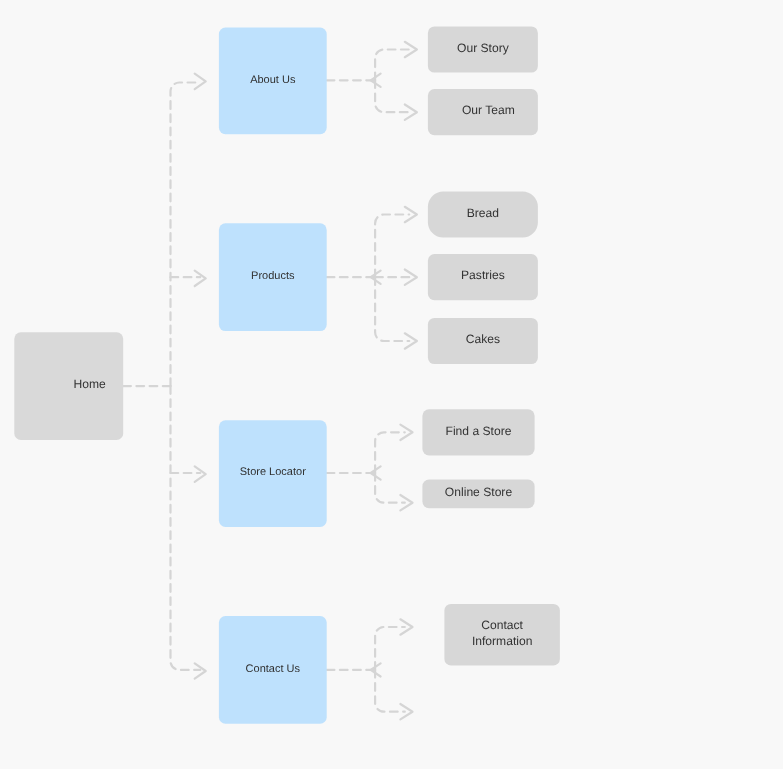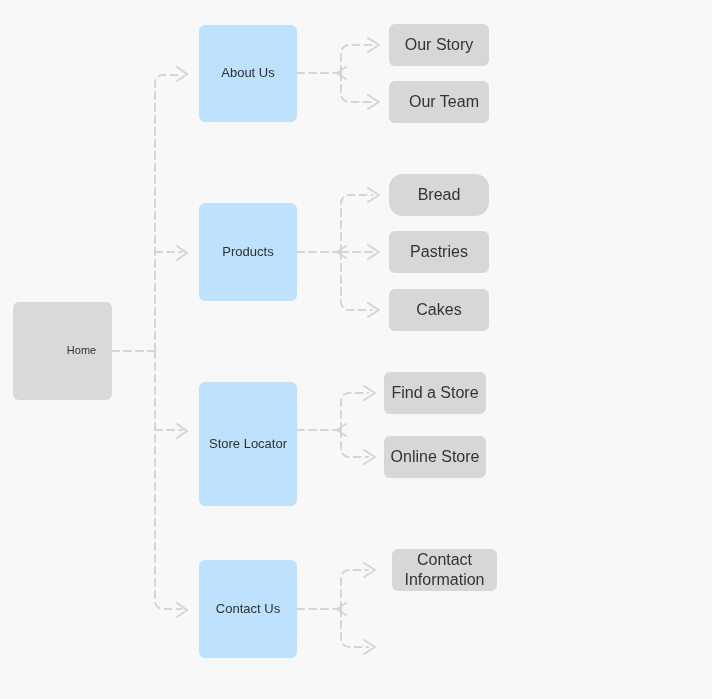--- a/index.html
+++ b/index.html
@@ -41,26 +41,26 @@
     display: block;
   }
   .node-root {
     background: #d9d9d9;
     color: #333333;
     font-size: 11px;
   }
   .node-section {
     background: #bee1fd;
     color: #303030;
-    font-size: 13px;
+    font-size: 10px;
   }
   .node-leaf {
     background: #d7d7d7;
     color: #333333;
-    font-size: 16px;
+    font-size: 11px;
   }
 </style>
 </head>
 <body>
 
 <div id="sitemap-canvas">
 
   <svg id="edge-layer" viewBox="0 0 712 699" xmlns="http://www.w3.org/2000/svg">
     <g fill="none" stroke="#d5d5d5" stroke-width="2" stroke-dasharray="7 5" stroke-linecap="round" stroke-linejoin="round">
 
@@ -132,30 +132,30 @@
   <div class="node node-leaf" style="left:389px; top:174px; width:100px; height:42px;border-radius:14px;">
     <span class="node-label">Bread</span>
   </div>
   <div class="node node-leaf" style="left:389px; top:231px; width:100px; height:42px;">
     <span class="node-label">Pastries</span>
   </div>
   <div class="node node-leaf" style="left:389px; top:289px; width:100px; height:42px;">
     <span class="node-label">Cakes</span>
   </div>
 
-  <div class="node node-section" style="left:199px; top:382px; width:98px; height:124px;">
+  <div class="node node-section" style="left:199px; top:382px; width:98px; height:97px;">
     <span class="node-label">Store Locator</span>
   </div>
   <div class="node node-leaf" style="left:384px; top:372px; width:102px; height:42px;align-items:center;">
     <span class="node-label">Find a Store</span>
   </div>
-  <div class="node node-leaf" style="left:384px; top:436px; width:102px; height:42px;">
+  <div class="node node-leaf" style="left:384px; top:436px; width:102px; height:26px;">
     <span class="node-label">Online Store</span>
   </div>
 
   <div class="node node-section" style="left:199px; top:560px; width:98px; height:98px;">
     <span class="node-label">Contact Us</span>
   </div>
-  <div class="node node-leaf" style="left:392px; top:549px; width:105px; height:42px;">
+  <div class="node node-leaf" style="left:404px; top:549px; width:105px; height:56px;">
     <span class="node-label">Contact Information</span>
   </div>
 
 </div>
 
 </body></html>

